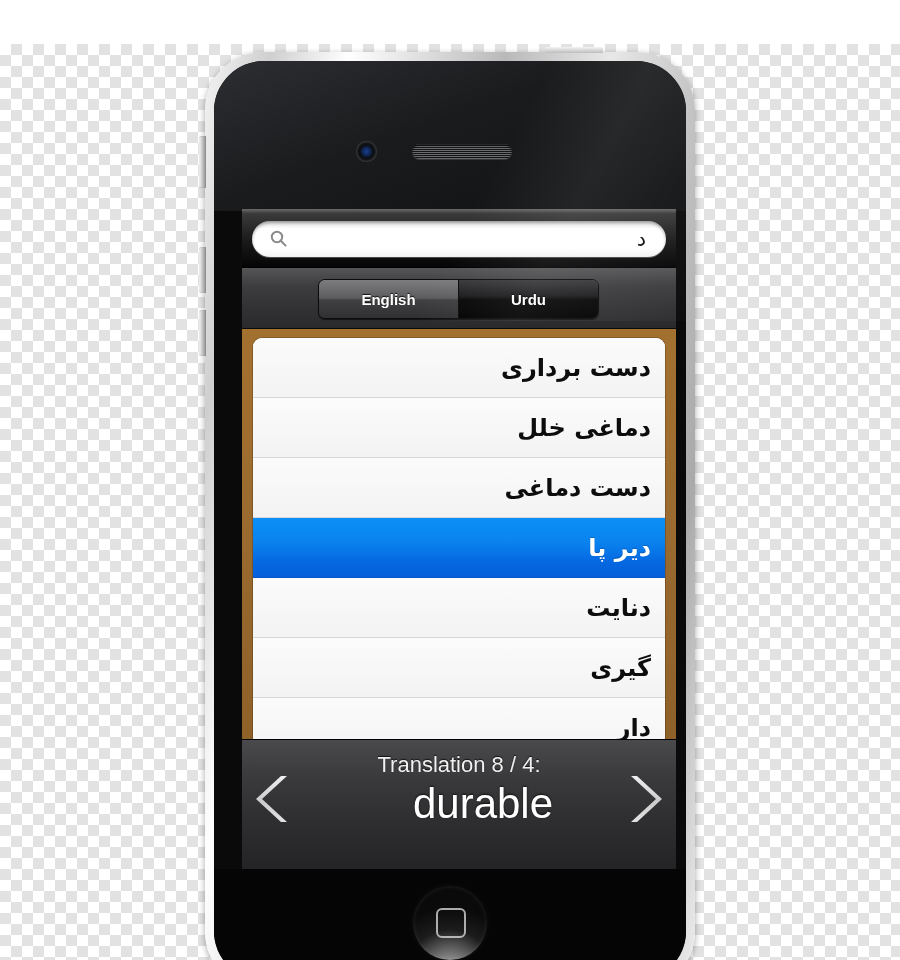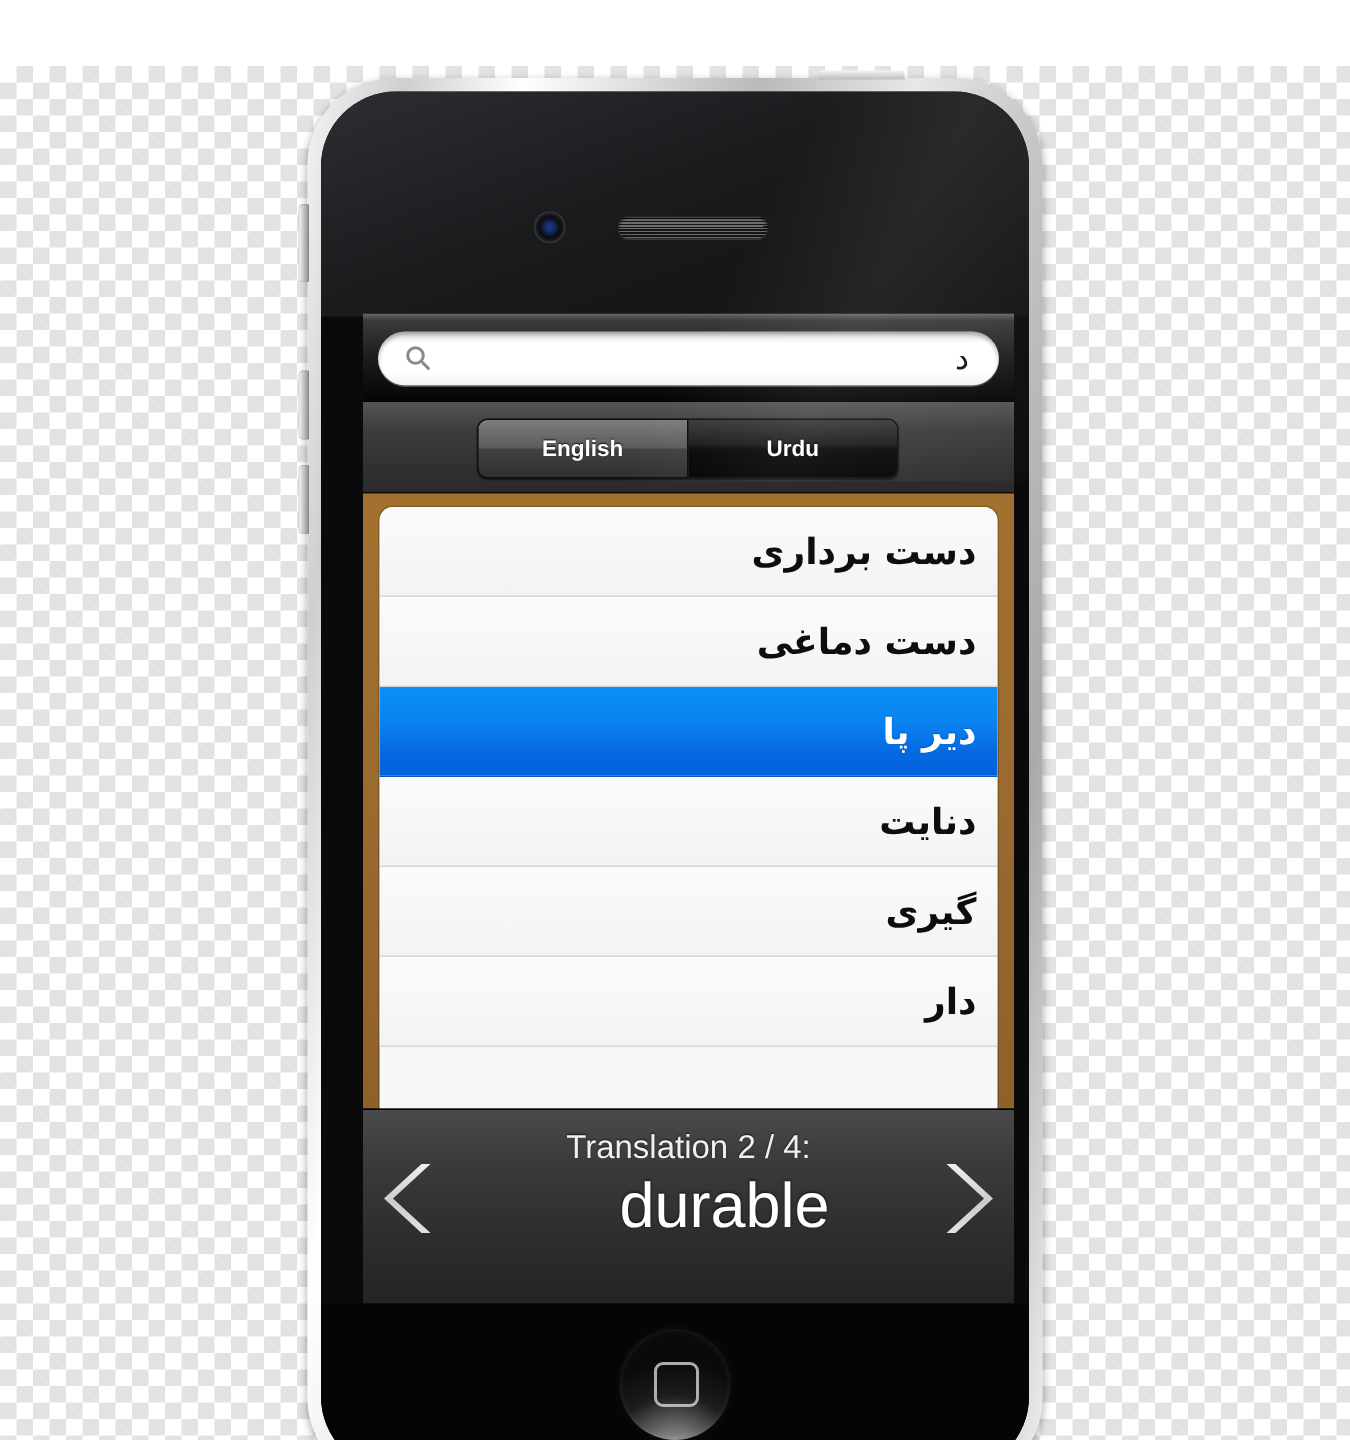--- a/index.html
+++ b/index.html
@@ -318,20 +318,23 @@
             <div class="seg unselected">
               <span>Urdu</span>
             </div>
           </div>
         </div>
 
         <div id="list-frame">
           <div id="list">
             <div class="row">
               <span class="row-text">دست برداری</span>
+            </div>
+            <div class="row">
+              <span class="row-text">دماغی خلل</span>
             </div>
             <div class="row">
               <span class="row-text">دست دماغی</span>
             </div>
             <div class="row selected">
               <span class="row-text">دیر پا</span>
             </div>
             <div class="row">
               <span class="row-text">دنایت</span>
             </div>
@@ -349,21 +352,21 @@
             <defs>
               <linearGradient id="gl" x1="0" y1="0" x2="0" y2="1">
                 <stop offset="0%" stop-color="#ffffff"></stop>
                 <stop offset="55%" stop-color="#d9d9d9"></stop>
                 <stop offset="100%" stop-color="#f2f2f2"></stop>
               </linearGradient>
             </defs>
             <path d="M33 4 L8 27 L33 50 L27 50 L2 27 L27 4 Z" fill="url(#gl)" opacity="0.92"></path>
           </svg>
 
-          <div id="translation-label">Translation 2 / 4:</div>
+          <div id="translation-label">Translation 8 / 4:</div>
           <div id="translation-word">durable</div>
 
           <svg class="nav-chevron" id="next-chevron" viewBox="0 0 44 54" xmlns="http://www.w3.org/2000/svg">
             <defs>
               <linearGradient id="gr" x1="0" y1="0" x2="0" y2="1">
                 <stop offset="0%" stop-color="#ffffff"></stop>
                 <stop offset="55%" stop-color="#d9d9d9"></stop>
                 <stop offset="100%" stop-color="#f2f2f2"></stop>
               </linearGradient>
             </defs>

